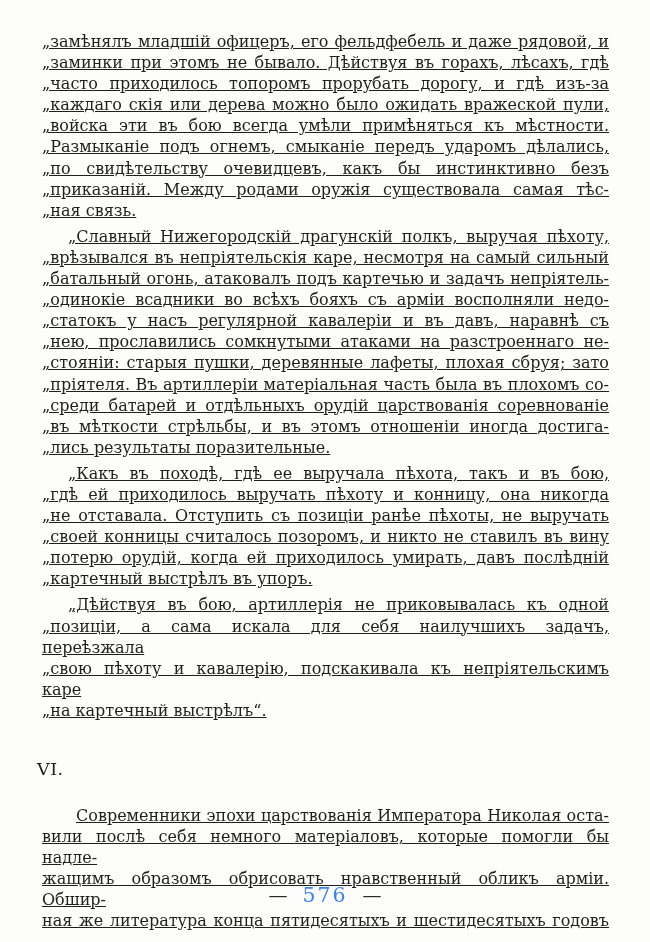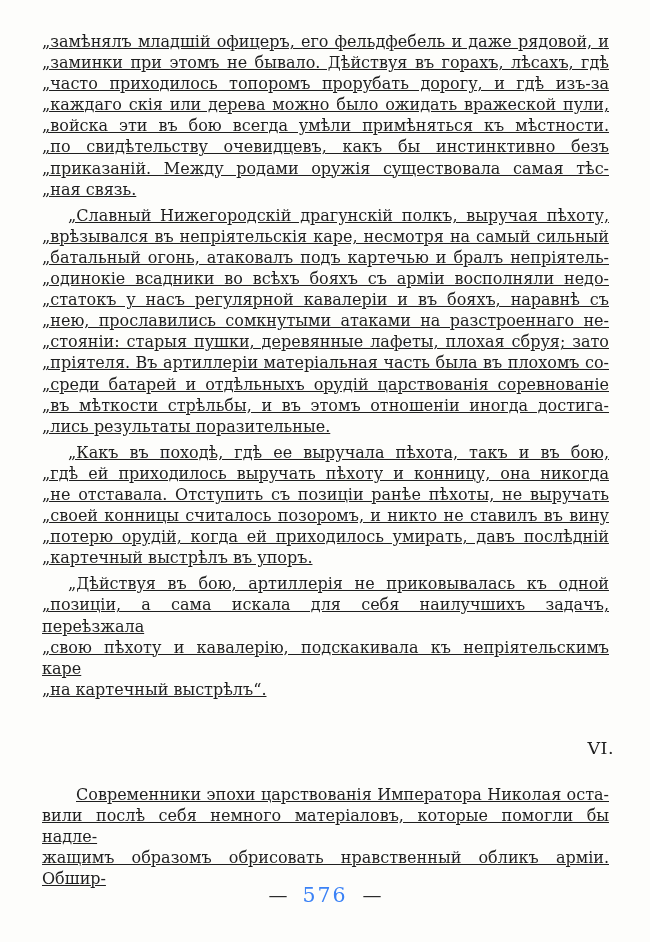--- a/index.html
+++ b/index.html
@@ -24,21 +24,21 @@
   .line {
     text-align: justify;
     text-align-last: justify;
     white-space: normal;
   }
   .line.lastline { text-align-last: left; }
   .quoted .line.indent { padding-left: 26px; }
   .final .line.indent { padding-left: 34px; }
   .section-heading {
     margin: 37px 0 0 0;
-    text-align: right;
+    text-align: left;
     font-size: 17.5px;
     font-weight: normal;
     line-height: 22px;
     letter-spacing: 0.5px;
   }
   .final { margin-top: 25px; }
   .footer {
     position: absolute;
     left: 0;
     top: 882px;
@@ -66,30 +66,31 @@
 <div class="page">
 
   <div class="textblock">
     <div>
         <div class="paragraph quoted">
           <div class="line">„замѣнялъ младшій офицеръ, его фельдфебель и даже рядовой, и</div>
           <div class="line">„заминки при этомъ не бывало. Дѣйствуя въ горахъ, лѣсахъ, гдѣ</div>
           <div class="line">„часто приходилось топоромъ прорубать дорогу, и гдѣ изъ-за</div>
           <div class="line">„каждаго скія или дерева можно было ожидать вражеской пули,</div>
           <div class="line">„войска эти въ бою всегда умѣли примѣняться къ мѣстности.</div>
+          <div class="line">„Размыканіе подъ огнемъ, смыканіе передъ ударомъ дѣлались,</div>
           <div class="line">„по свидѣтельству очевидцевъ, какъ бы инстинктивно безъ</div>
           <div class="line">„приказаній. Между родами оружія существовала самая тѣс-</div>
           <div class="line lastline">„ная связь.</div>
         </div>
         <div class="paragraph quoted">
           <div class="line indent">„Славный Нижегородскій драгунскій полкъ, выручая пѣхоту,</div>
           <div class="line">„врѣзывался въ непріятельскія каре, несмотря на самый сильный</div>
-          <div class="line">„батальный огонь, атаковалъ подъ картечью и бралъ непріятель-</div>
+          <div class="line">„батальный огонь, атаковалъ подъ картечью и задачъ непріятель-</div>
           <div class="line">„одинокіе всадники во всѣхъ бояхъ съ арміи восполняли недо-</div>
-          <div class="line">„статокъ у насъ регулярной кавалеріи и въ бояхъ, наравнѣ съ</div>
+          <div class="line">„статокъ у насъ регулярной кавалеріи и въ давъ, наравнѣ съ</div>
           <div class="line">„нею, прославились сомкнутыми атаками на разстроеннаго не-</div>
           <div class="line">„стояніи: старыя пушки, деревянные лафеты, плохая сбруя; зато</div>
           <div class="line">„пріятеля. Въ артиллеріи матеріальная часть была въ плохомъ со-</div>
           <div class="line">„среди батарей и отдѣльныхъ орудій царствованія соревнованіе</div>
           <div class="line">„въ мѣткости стрѣльбы, и въ этомъ отношеніи иногда достига-</div>
           <div class="line lastline">„лись результаты поразительные.</div>
         </div>
         <div class="paragraph quoted">
           <div class="line indent">„Какъ въ походѣ, гдѣ ее выручала пѣхота, такъ и въ бою,</div>
           <div class="line">„гдѣ ей приходилось выручать пѣхоту и конницу, она никогда</div>
@@ -106,20 +107,21 @@
         </div>
       </div>
 
     <h2 class="section-heading">VI.</h2>
 
     <div class="final">
         <div class="paragraph final">
           <div class="line indent">Современники эпохи царствованія Императора Николая оста-</div>
           <div class="line">вили послѣ себя немного матеріаловъ, которые помогли бы надле-</div>
           <div class="line">жащимъ образомъ обрисовать нравственный обликъ арміи. Обшир-</div>
+          <div class="line">ная же литература конца пятидесятыхъ и шестидесятыхъ годовъ</div>
         </div>
       </div>
   </div>
 
   <div class="footer">
     <span class="dash">—</span>
     <span class="pagenum">576</span>
     <span class="dash">—</span>
   </div>
 

